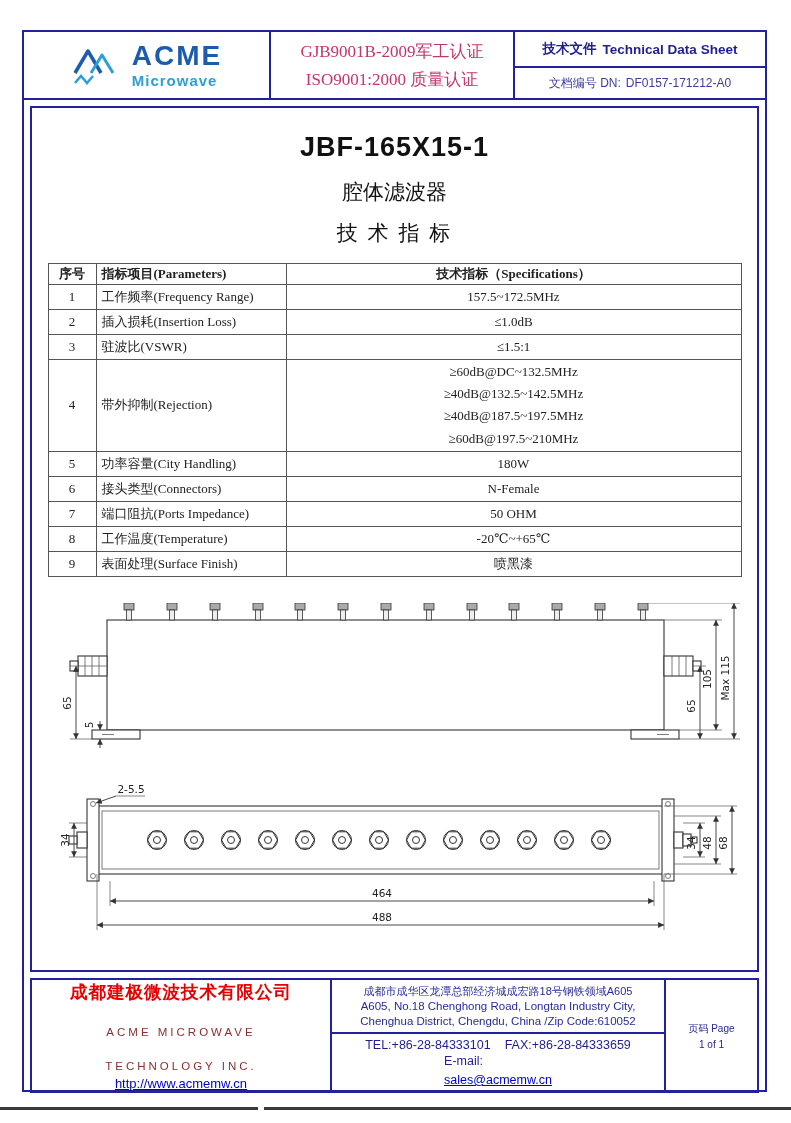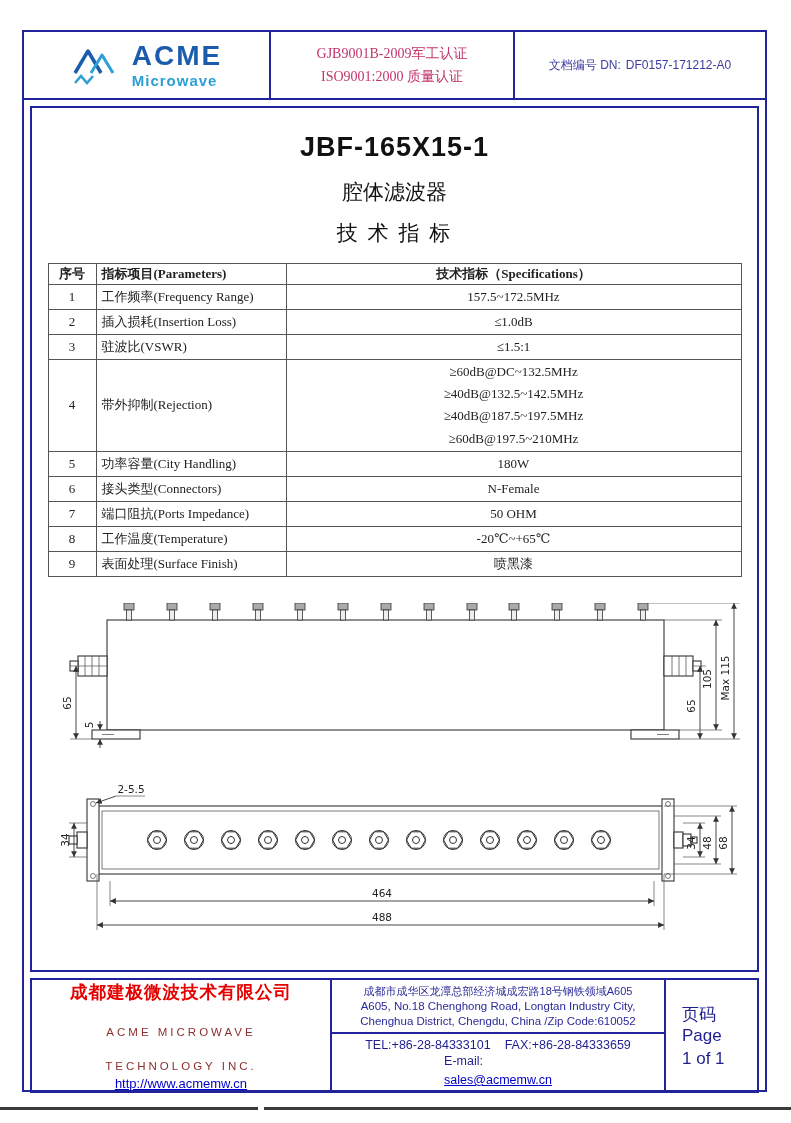--- a/index.html
+++ b/index.html
@@ -11,21 +11,21 @@
     border:2px solid #22229a; background:#fff; display:flex; flex-direction:column; }
 
   
   .header-row { display:flex; height:68px; border-bottom:2px solid #22229a; flex:0 0 auto; }
   .h-left { width:247px; border-right:2px solid #22229a; display:flex; align-items:center; justify-content:center; gap:9px; }
   .logo-text { display:flex; flex-direction:column; line-height:1; }
   .logo-brand { font-size:28px; font-weight:bold; color:#1b5cad; letter-spacing:2px; }
   .logo-sub { font-size:15px; font-weight:bold; color:#2e9fd4; letter-spacing:1px; margin-top:3px; }
   .h-mid { width:244px; border-right:2px solid #22229a; display:flex; flex-direction:column;
     align-items:center; justify-content:center; gap:5px; }
-  .cert-line { color:#c3356b; font-size:14px; font-family:"Liberation Serif","DejaVu Serif",serif; }
+  .cert-line { color:#c3356b; font-size:17px; font-family:"Liberation Serif","DejaVu Serif",serif; }
   .h-right { flex:1; display:flex; flex-direction:column; }
   .h-right-top { height:36px; border-bottom:2px solid #22229a; display:flex; align-items:center;
     justify-content:center; gap:6px; color:#1f1f8f; font-weight:bold; font-size:13.5px; }
   .h-right-bottom { flex:1; display:flex; align-items:center; justify-content:center;
     color:#3c3c9e; font-size:12px; gap:5px; }
 
   
   .main-box { margin:6px; border:2px solid #22229a; height:866px; flex:0 0 auto; padding-top:24px; }
   .model-title { text-align:center; font-size:27px; font-weight:bold; letter-spacing:1px; color:#111; }
   .product-name { text-align:center; font-size:21px; margin-top:15px; color:#111; }
@@ -58,22 +58,22 @@
   .website { color:#0000cc; font-size:13px; text-decoration:underline; margin-top:2px; cursor:pointer; }
   .f-mid { width:334px; border-right:2px solid #22229a; display:flex; flex-direction:column; }
   .f-addr { border-bottom:2px solid #22229a; text-align:center; color:#2a2a9a; padding:4px 6px 3px; }
   .addr-cn { font-size:11px; }
   .addr-en { font-size:11.5px; line-height:1.3; }
   .f-tel { flex:1; display:flex; flex-direction:column; align-items:center; justify-content:center;
     gap:2px; color:#1f1f8f; font-size:12.5px; }
   .tel-line { display:flex; gap:14px; }
   .email-line { display:flex; gap:5px;flex-direction:column; }
   .email { color:#0000cc; text-decoration:underline; cursor:pointer; }
-  .f-right { flex:1; display:flex; flex-direction:column; justify-content:center;
-    color:#1f1f8f; font-size:17px; gap:3px;margin-left:16px; }
+  .f-right { flex:1; display:flex; flex-direction:column; align-items:center; justify-content:center;
+    color:#1f1f8f; font-size:10px; gap:3px; }
 
   .bottom-line { position:absolute; top:1107px; height:3px; background:#3a3a3a; }
   .bl-left { left:0; width:258px; }
   .bl-right { left:264px; width:527px; }
 </style>
 </head>
 <body>
 
 <div class="page">
   <div class="sheet">
@@ -88,20 +88,24 @@
         <div class="logo-text">
           <div class="logo-brand">ACME</div>
           <div class="logo-sub">Microwave</div>
         </div>
       </div>
       <div class="h-mid">
         <div class="cert-line">GJB9001B-2009军工认证</div>
         <div class="cert-line">ISO9001:2000 质量认证</div>
       </div>
       <div class="h-right">
+        <div class="h-right-top">
+          <span>技术文件</span>
+          <span>Technical Data Sheet</span>
+        </div>
         <div class="h-right-bottom">
           <span>文档编号 DN:</span>
           <span>DF0157-171212-A0</span>
         </div>
       </div>
     </div>
 
     <div class="main-box">
       <div class="model-title">JBF-165X15-1</div>
       <div class="product-name">腔体滤波器</div>

